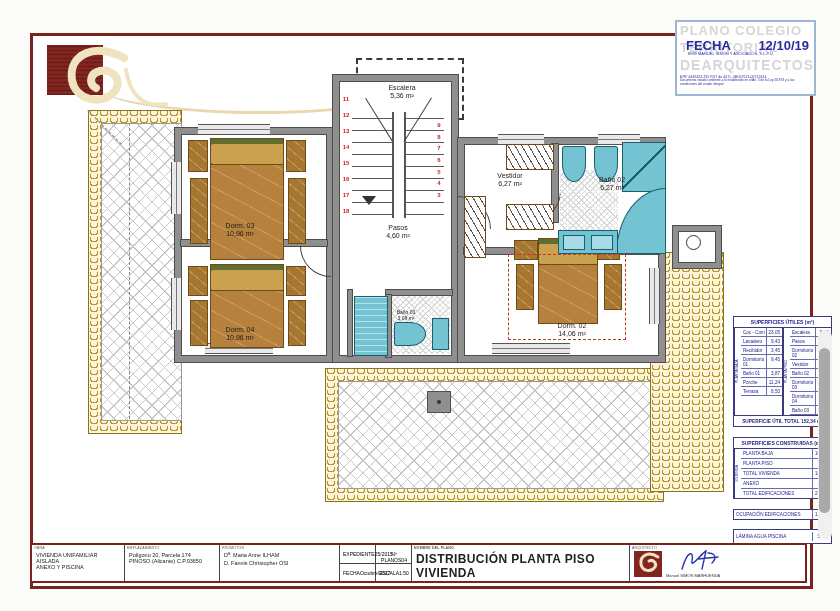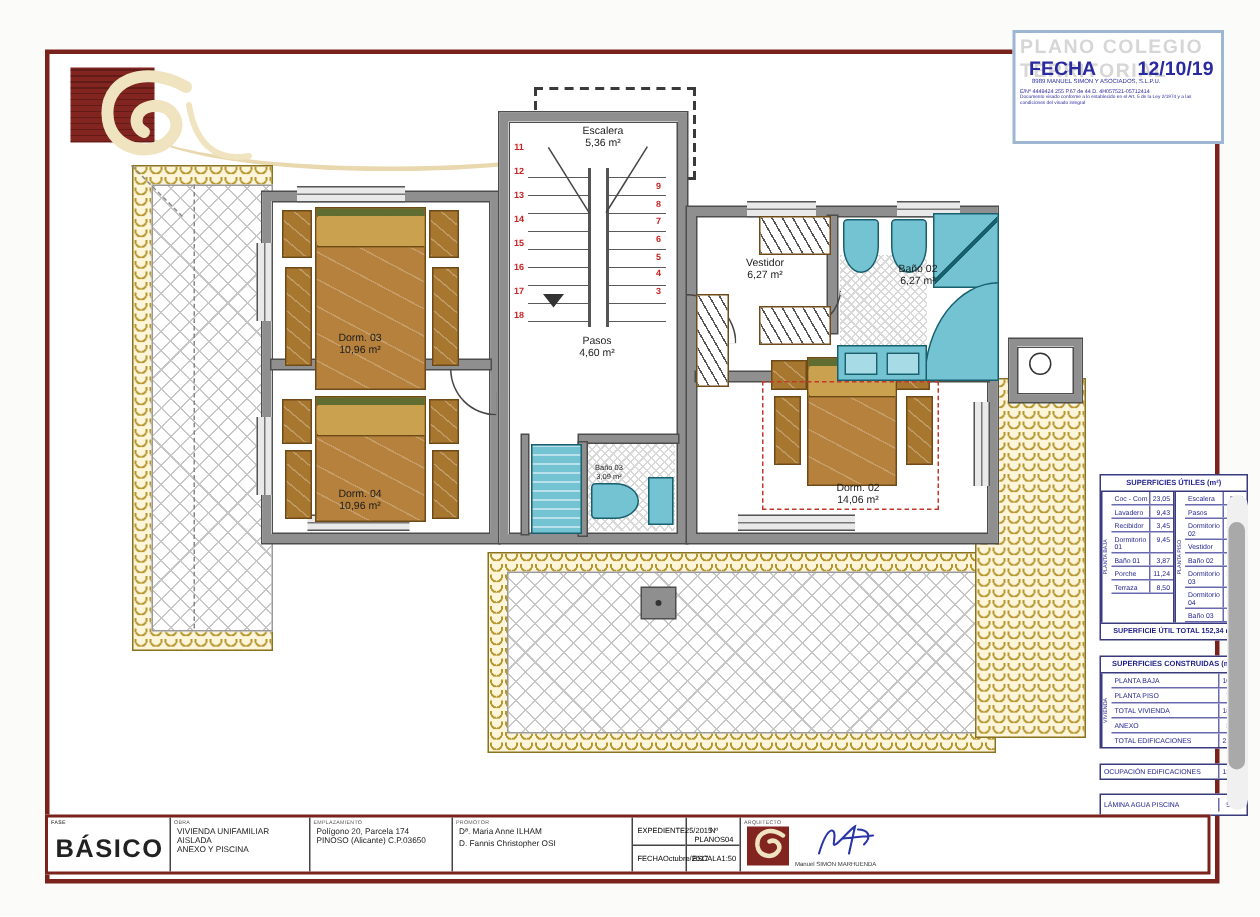--- a/index.html
+++ b/index.html
@@ -92,20 +92,21 @@
   <div class="stamp">
     <div class="ghost" style="font-size:13px;">PLANO COLEGIO</div>
     <div class="stampline2">
       <span class="ghost" style="font-size:13px;">TERRITORIAL</span>
       <span class="visrow">
         <span>FECHA</span>
         <span>12/10/19</span>
       </span>
     </div>
     <div class="stamptiny" style="padding-left:8px;">8989 MANUEL SIMON Y ASOCIADOS, S.L.P.U.</div>
+    <div class="ghost" style="font-size:14px;">DEARQUITECTOS</div>
     <div class="stamptiny" style="margin-top:2px;font-size:3.6px;">E/Nº 4449424 255    P.67 de 44    D. 4H057521-05712414</div>
     <div class="stamptiny" style="font-size:3.2px;">Documento visado conforme a lo establecido en el Art. 5 de la Ley 2/1974 y a las condiciones del visado integral</div>
   </div>
 
   <div style="position:absolute;left:356px;top:58px;width:104px;height:58px;border:2px dashed #3a3a3a;"></div>
 
   <div class="tiles" style="left:88px;top:110px;width:92px;height:322px;"></div>
   <div class="hatch" style="left:101px;top:123px;width:79px;height:296px;"></div>
   <div class="dashline" style="left:130px;top:123px;width:296px;transform:rotate(90deg);transform-origin:left top;"></div>
   <div class="dashline" style="left:88px;top:110px;width:48px;transform:rotate(45deg);transform-origin:left top;"></div>
@@ -365,24 +366,20 @@
   </div>
 
   <div class="sidebox" style="top:529px;">
     <div class="crow" style="border-bottom:none;padding:2px 0;">
         <span class="n">LÁMINA AGUA PISCINA</span>
         <span class="v">50,00</span>
       </div>
   </div>
 
   <div class="tb">
-    <div class="tcell basico" style="width:82px;">
-      <span class="hd">FASE</span>
-      <span>BÁSICO</span>
-    </div>
     <div class="tcell" style="width:93px;">
       <span class="hd">OBRA</span>
       <div>VIVIENDA UNIFAMILIAR AISLADA</div>
       <div>ANEXO Y PISCINA</div>
     </div>
     <div class="tcell" style="width:95px;">
       <span class="hd">EMPLAZAMIENTO</span>
       <div>Polígono 20, Parcela 174</div>
       <div>PINOSO (Alicante) C.P.03650</div>
     </div>
@@ -391,20 +388,24 @@
       <div>Dª. Maria Anne ILHAM</div>
       <div style="margin-top:2px;">D. Fannis Christopher OSI</div>
     </div>
     <div class="twocol" style="width:35px;border-right:1px solid #444;">
       <div class="halfcell"><span class="hd">EXPEDIENTE</span><span>25/2015</span></div>
       <div class="halfcell"><span class="hd">FECHA</span><span>Octubre/2017</span></div>
     </div>
     <div class="twocol" style="width:35px;border-right:1px solid #444;">
       <div class="halfcell"><span class="hd">Nº PLANOS</span><span>04</span></div>
       <div class="halfcell"><span class="hd">ESCALA</span><span>1:50</span></div>
+    </div>
+    <div class="tcell planname" style="width:218px;">
+      <span class="hd">NOMBRE DEL PLANO</span>
+      <span>DISTRIBUCIÓN PLANTA PISO VIVIENDA</span>
     </div>
     <div class="tcell" style="flex:1;border-right:none;">
       <span class="hd">ARQUITECTO</span>
       <div style="position:absolute;left:4px;top:6px;width:28px;height:26px;background:#822520;"></div>
       <svg style="position:absolute;left:2px;top:5px;" width="36" height="30" viewBox="0 0 36 30">
         <path d="M26 7 C 17 1, 8 5, 9 14 C 10 21, 19 23, 23 17 C 25 13, 21 9, 17 11" fill="none" stroke="#efe3c0" stroke-width="3" stroke-linecap="round"></path>
       </svg>
       <svg style="position:absolute;left:42px;top:2px;" width="52" height="26" viewBox="0 0 52 26">
         <path d="M10 22 C 16 2, 22 4, 20 14 C 18 22, 30 6, 34 4 L 30 22 M26 12 L 46 10 M36 6 C 42 6, 46 10, 40 16" fill="none" stroke="#2a35a8" stroke-width="1.4" stroke-linecap="round"></path>
       </svg>

